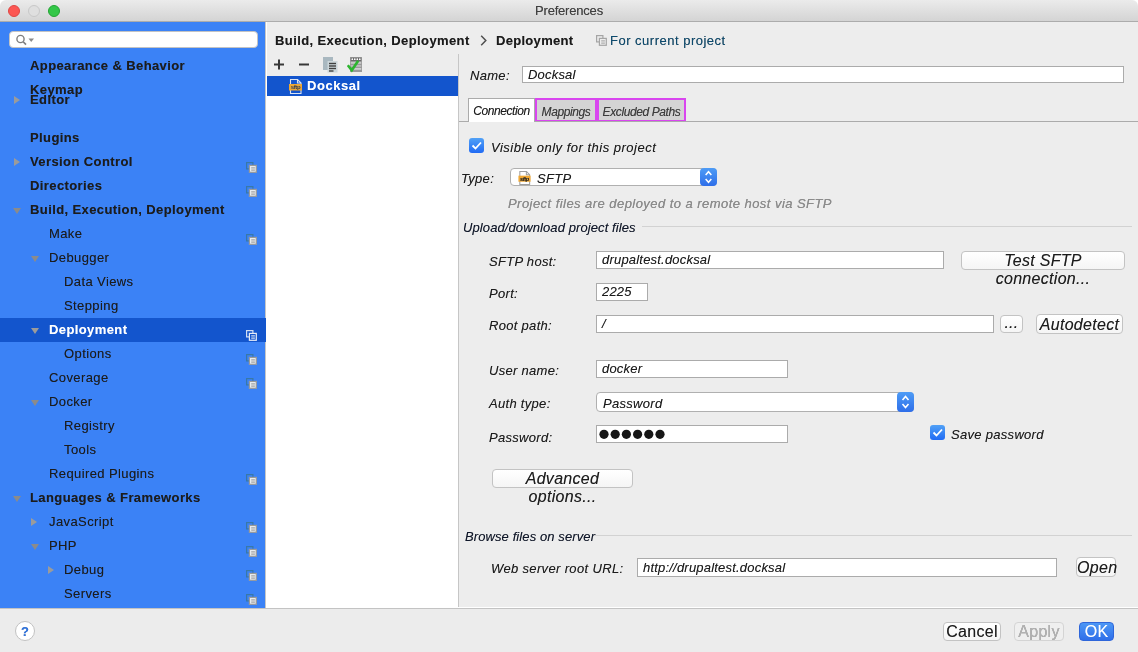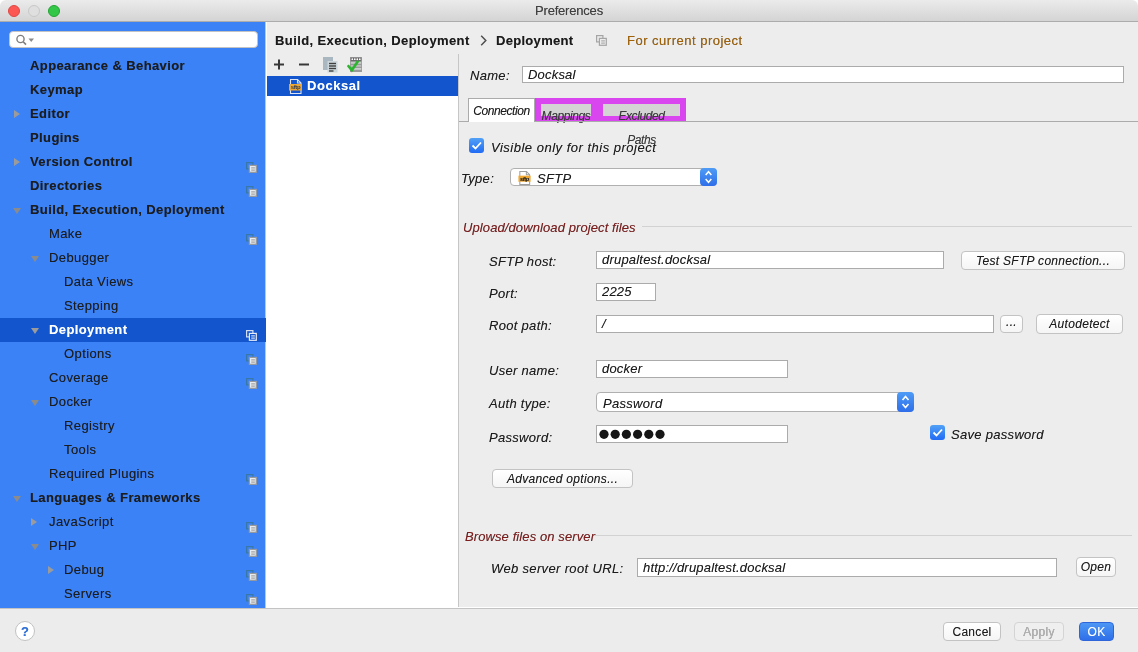--- a/index.html
+++ b/index.html
@@ -36,35 +36,35 @@
 
 
 #middle { position:absolute; left:267px; top:54px; width:192px; height:553px; background:#ededed; border-right:1px solid #c6c6c6; }
 #mlist { position:absolute; left:0; top:22px; width:191px; height:531px; background:#fff; }
 #docksal { position:absolute; left:0; top:0; width:191px; height:20px; background:#1355cd; color:#fff; font-weight:bold; line-height:20px; text-shadow:0 0 0.5px rgba(255,255,255,0.5); }
 
 
 #right { position:absolute; left:459px; top:54px; width:679px; height:553px; background:#ededed;font-style:italic; }
 
 .field { position:absolute; background:#fff; border:1px solid #ababab; font-size:13px; letter-spacing:0.2px; line-height:16px; padding-left:5px; }
-.btn { position:absolute; background:linear-gradient(#ffffff,#f5f5f5); border:1px solid #c3c3c3; border-radius:4px; text-align:center; font-size:12px; letter-spacing:0.3px; color:#1c1c1c; }
+.btn { position:absolute; background:linear-gradient(#ffffff,#f5f5f5); border:1px solid #c3c3c3; border-radius:4px; text-align:center; font-size:16px; letter-spacing:0.3px; color:#1c1c1c; }
 .lab { position:absolute; letter-spacing:0.3px; white-space:nowrap; }
 .combo { position:absolute; background:#fff; border:1px solid #b0b0b0; border-radius:4px; }
 .stepper { position:absolute; right:-1px; top:-1px; width:17px; border-radius:4px; background:linear-gradient(#4e9cf6,#2e6ee9); }
 .chk { position:absolute; width:15px; height:15px; border-radius:3px; background:linear-gradient(#51a1f6,#216bf4); }
 .chk svg { position:absolute; left:1.5px; top:2.5px; }
 .sep-line { position:absolute; height:1px; background:#d2d2d2; }
-.sep-lab { position:absolute; font-size:13px; letter-spacing:0.1px; color:#7f1d1d; }
+.sep-lab { position:absolute; font-size:13px; letter-spacing:0.1px; color:#0f172a; }
 
 
 .tab { position:absolute; top:44px; height:24px; line-height:24px; text-align:center; font-size:12px; letter-spacing:-0.4px; }
 #tab1 { left:9px; width:67px; background:#fff; border:1px solid #ababab; border-bottom:none; z-index:2; }
 #tab2 { left:76px; width:62px; }
 #tab3 { left:138px; width:89px; }
-.tabi { background:#d4d4d4; border:6px solid #d946ef; color:#3c3c3c; }
+.tabi { background:#d4d4d4; border:2px solid #d946ef; color:#3c3c3c; }
 #tabline { position:absolute; left:0; top:67px; width:679px; height:1px; background:#ababab; }
 
 
 #bottombar { position:absolute; left:0; top:608px; width:1138px; height:44px; background:#ececec; border-top:1px solid #c3c3c3; }
 #help { position:absolute; left:15px; top:12px; width:20px; height:20px; border-radius:50%; background:#fff; border:1px solid #c2c2c2; color:#2d74e4; text-align:center; line-height:19px; font-size:13px; font-weight:bold; }
 #cancel { left:943px; top:13px; width:58px; height:19px; line-height:18px; }
 #apply { left:1014px; top:13px; width:50px; height:19px; line-height:18px; background:#efefef; border-color:#d4d4d4; color:#b2b2b2; }
 #ok { left:1079px; top:13px; width:35px; height:19px; line-height:18px; background:linear-gradient(#4c97f5,#2f6fe9); border-color:#2e66da; color:#fff; text-shadow:0 0 0.5px rgba(255,255,255,0.5); }
 </style>
 </head>
@@ -78,21 +78,21 @@
           <path d="M13.5 4.5 L19 4.5 L16.2 8 Z" fill="#8a8a8a"></path>
         </svg>
       </div>
     <div id="selrow"></div>
     <div class="row" style="top:32px">
         <span class="lbl b" style="left:30px">Appearance &amp; Behavior</span>
       </div>
     <div class="row" style="top:56px">
         <span class="lbl b" style="left:30px">Keymap</span>
       </div>
-    <div class="row" style="top:80px">
+    <div class="row" style="top:66px">
         <i class="tri-r" style="left:14px"></i>
         <span class="lbl b" style="left:30px">Editor</span>
       </div>
     <div class="row" style="top:104px">
         <span class="lbl b" style="left:30px">Plugins</span>
       </div>
     <div class="row" style="top:152px">
         <span class="lbl b" style="left:30px">Directories</span>
         <span class="sicon"><svg width="11" height="11" viewBox="0 0 11 11">
             <rect x="0.6" y="0.6" width="6.3" height="6.3" fill="none" stroke="#3878a8" stroke-width="1.2"></rect>
@@ -230,21 +230,21 @@
     <svg style="position:absolute;left:213px;top:13px" width="7" height="11" viewBox="0 0 7 11">
         <path d="M1.2 0.8 L5.8 5.5 L1.2 10.2" fill="none" stroke="#4f4f4f" stroke-width="1.5"></path>
       </svg>
     <span class="lab b" style="left:229px;top:11px;color:#1a1a1a;letter-spacing:0.3px">Deployment</span>
     <span style="position:absolute;left:329px;top:12px"><svg width="11" height="11" viewBox="0 0 11 11">
           <rect x="0.6" y="0.6" width="6.3" height="6.3" fill="none" stroke="#a5a5a5" stroke-width="1.2"></rect>
           <rect x="3.4" y="3.4" width="6.9" height="6.9" fill="#ededed" stroke="#a5a5a5" stroke-width="1.2"></rect>
           <line x1="5.2" y1="5.9" x2="8.9" y2="5.9" stroke="#a5a5a5" stroke-width="1.1"></line>
           <line x1="5.2" y1="8.1" x2="8.9" y2="8.1" stroke="#a5a5a5" stroke-width="1.1"></line>
         </svg></span>
-    <span class="lab" style="left:360px;top:11px;color:#a16207;letter-spacing:0.5px">For current project</span>
+    <span class="lab" style="left:343px;top:11px;color:#0c4a6e;letter-spacing:0.5px">For current project</span>
   </div>
   <div id="middle">
     <svg class="abs" style="left:0px;top:4px" width="86" height="13" viewBox="0 0 86 13">
       <line x1="12" y1="1.5" x2="12" y2="11.5" stroke="#383838" stroke-width="2"></line>
       <line x1="7" y1="6.5" x2="17" y2="6.5" stroke="#383838" stroke-width="2"></line>
       <line x1="32" y1="6.5" x2="42" y2="6.5" stroke="#383838" stroke-width="2"></line>
     </svg>
     <svg class="abs" style="left:56px;top:3px" width="15" height="16" viewBox="0 0 15 16">
       <rect x="0" y="0" width="10" height="13" fill="#a9b8c0"></rect>
       <rect x="4.5" y="4" width="10" height="11.5" fill="#ccd6da"></rect>
@@ -297,27 +297,28 @@
         <path d="M8.5 0.5 L8.5 4 L12 4" fill="none" stroke="#9e9e9e" stroke-width="1.1"></path>
         <rect x="0" y="5" width="13" height="6.5" fill="#efa733"></rect>
         <text x="6.5" y="10.4" font-size="6" font-weight="bold" fill="#2a2a2a" text-anchor="middle" font-family="Liberation Sans" letter-spacing="-0.4">sftp</text>
       </svg>
       <span class="lab" style="left:26px;top:2px">SFTP</span>
       <div class="stepper" style="height:18px"><svg width="17" height="18" viewBox="0 0 17 19">
             <path d="M5.5 7.5 L8.5 4 L11.5 7.5" fill="none" stroke="#fff" stroke-width="1.6"></path>
             <path d="M5.5 11.5 L8.5 15 L11.5 11.5" fill="none" stroke="#fff" stroke-width="1.6"></path>
           </svg></div>
     </div>
+    <span class="lab" style="left:49px;top:142px;color:#8c8c8c;letter-spacing:0.45px">Project files are deployed to a remote host via SFTP</span>
     <span class="sep-lab" style="left:4px;top:166px">Upload/download project files</span>
     <div class="sep-line" style="left:183px;top:172px;width:490px"></div>
     <span class="lab" style="left:30px;top:200px">SFTP host:</span>
     <div class="field" style="left:137px;top:197px;width:348px;height:18px;line-height:16px">drupaltest.docksal</div>
     <div class="btn" style="left:502px;top:197px;width:164px;height:19px;line-height:18px">Test SFTP connection...</div>
     <span class="lab" style="left:30px;top:232px">Port:</span>
-    <div class="field" style="left:137px;top:229px;width:60px;height:18px;line-height:16px">2225</div>
+    <div class="field" style="left:137px;top:229px;width:52px;height:18px;line-height:16px">2225</div>
     <span class="lab" style="left:30px;top:264px">Root path:</span>
     <div class="field" style="left:137px;top:261px;width:398px;height:18px;line-height:16px">/</div>
     <div class="btn" style="left:541px;top:261px;width:23px;height:18px;line-height:13px">...</div>
     <div class="btn" style="left:577px;top:260px;width:87px;height:20px;line-height:19px">Autodetect</div>
     <span class="lab" style="left:30px;top:309px">User name:</span>
     <div class="field" style="left:137px;top:306px;width:192px;height:18px;line-height:16px">docker</div>
     <span class="lab" style="left:30px;top:342px">Auth type:</span>
     <div class="combo" style="left:137px;top:338px;width:318px;height:20px">
       <span class="lab" style="left:6px;top:3px">Password</span>
       <div class="stepper" style="height:20px"><svg width="17" height="20" viewBox="0 0 17 20">

